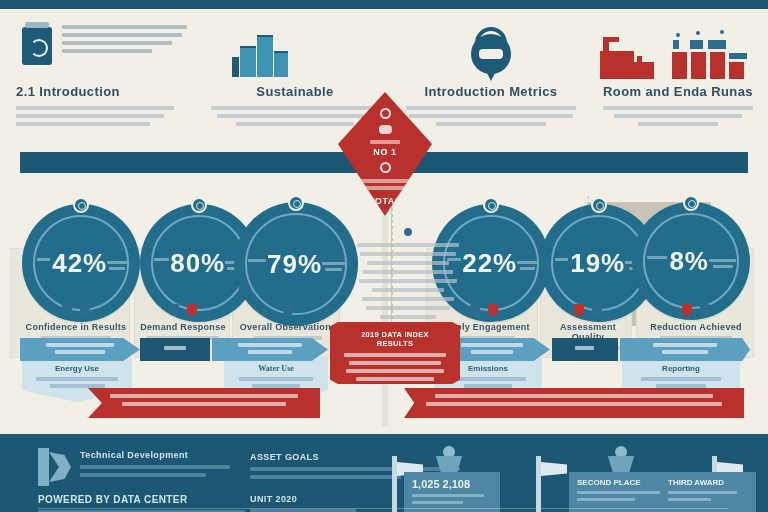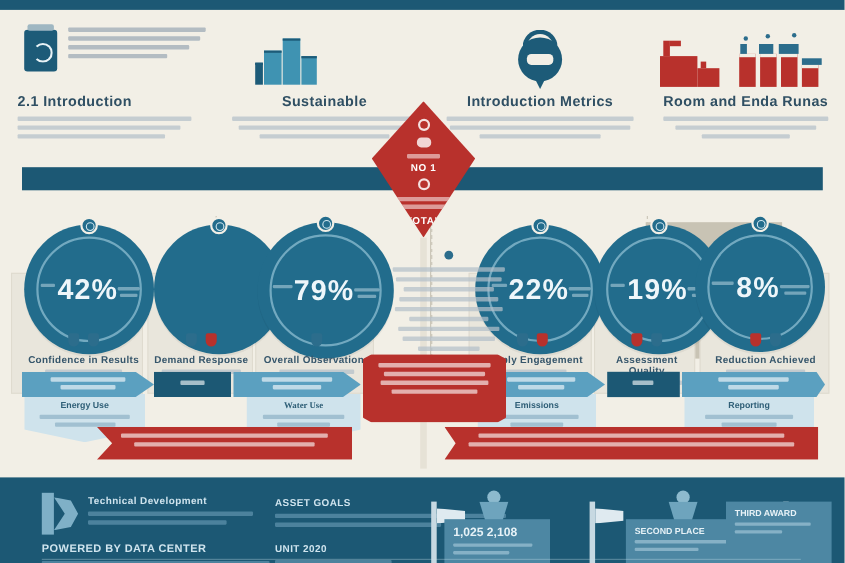--- a/index.html
+++ b/index.html
@@ -405,21 +405,21 @@
     clip-path: polygon(0 0, 100% 18%, 100% 82%, 0 100%);
   }
   .fp1 { left: 392px; height: 56px; }
   .fp2 { left: 536px; height: 56px; }
   .fp3 { left: 712px; height: 56px; }
   .f-plaque {
     position: absolute; bottom: 0; background: #4d87a3; padding: 6px 8px 0;
   }
   .fp-a { left: 404px; width: 96px; height: 40px; }
   .fp-b { left: 548px; width: 116px; height: 40px; margin-left: 21px; }
-  .fp-c { left: 660px; width: 96px; height: 56px; }
+  .fp-c { left: 660px; width: 96px; height: 40px; }
   .f-plaque .num { font-size: 11px; font-weight: bold; color: #e7f2f7; margin-bottom: 4px; }
   .f-plaque .tl { background: #9cc2d4; height: 3px; }
 
   .f-rule {
     position: absolute; left: 38px; top: 74px; width: 690px; height: 1px;
     background: rgba(200,225,238,.35);
   }
 </style>
 </head>
 <body>
@@ -535,20 +535,30 @@
         </div>
       <div class="pct">42%</div>
       <div class="mini">
         <div class="tl" style="width:100%"></div>
         <div class="tl" style="width:84%;margin:0 auto"></div>
       </div>
     </div>
   </div>
   <div class="dial d2">
     <div class="knob"></div>
+    <div class="inner">
+      <div class="mini top">
+          <div class="tl" style="width:86%;margin:0 auto 3px"></div>
+        </div>
+      <div class="pct">80%</div>
+      <div class="mini">
+        <div class="tl" style="width:96%"></div>
+        <div class="tl" style="width:78%;margin:0 auto"></div>
+      </div>
+    </div>
   </div>
   <div class="dial d3">
     <div class="knob"></div>
     <div class="inner">
       <div class="mini top">
           <div class="tl" style="width:90%;margin:0 auto 3px"></div>
         </div>
       <div class="pct">79%</div>
       <div class="mini">
         <div class="tl" style="width:100%"></div>
@@ -707,20 +717,21 @@
     <div class="tl" style="width:70%"></div>
     <div class="tl" style="width:44%"></div>
   </div>
   <div class="sub s-d">
     <div class="ttl">Reporting</div>
     <div class="tl" style="width:68%"></div>
     <div class="tl" style="width:42%"></div>
   </div>
 
   <div class="rred rr-center">
+    <div style="font-size:7.5px;font-weight:bold;color:#fff;letter-spacing:.3px;margin-bottom:5px;text-align:center">2019 DATA INDEX RESULTS</div>
     <div class="tl" style="width:96%"></div>
     <div class="tl" style="width:86%"></div>
     <div class="tl" style="width:92%"></div>
     <div class="tl" style="width:74%"></div>
   </div>
 
   <div class="rred rr-left">
     <div class="tl" style="width:94%"></div>
     <div class="tl" style="width:82%"></div>
   </div>

